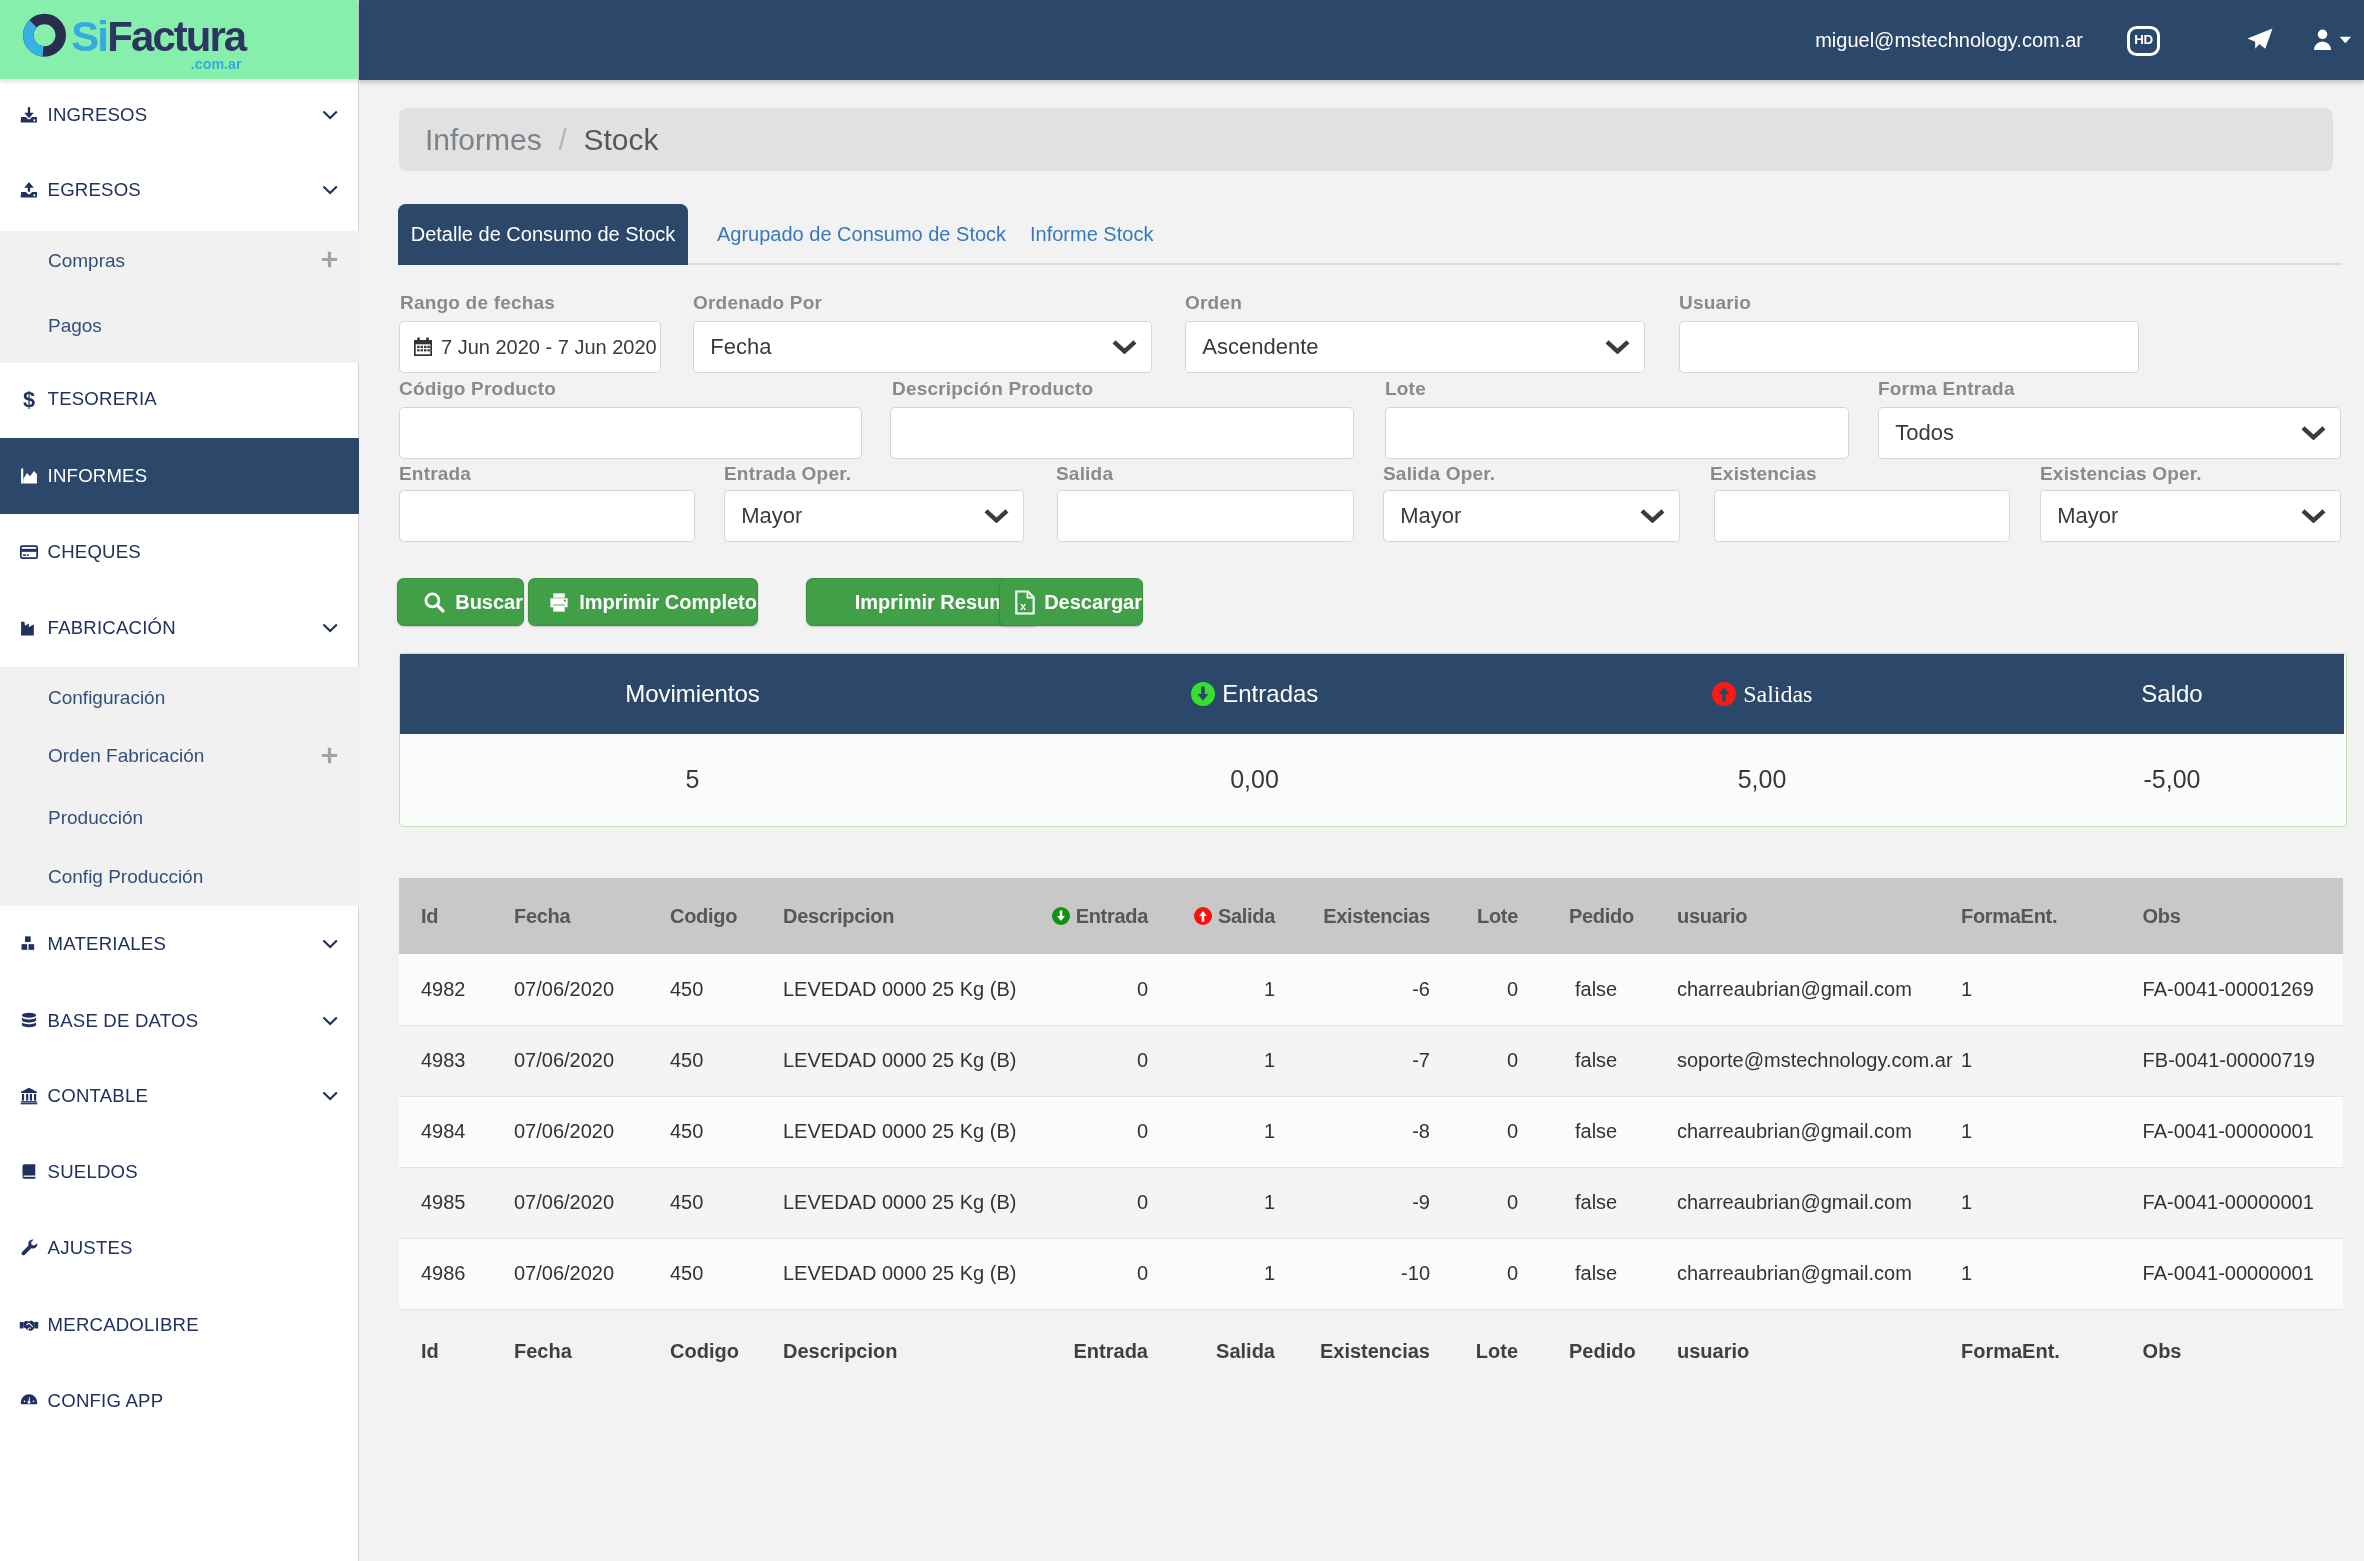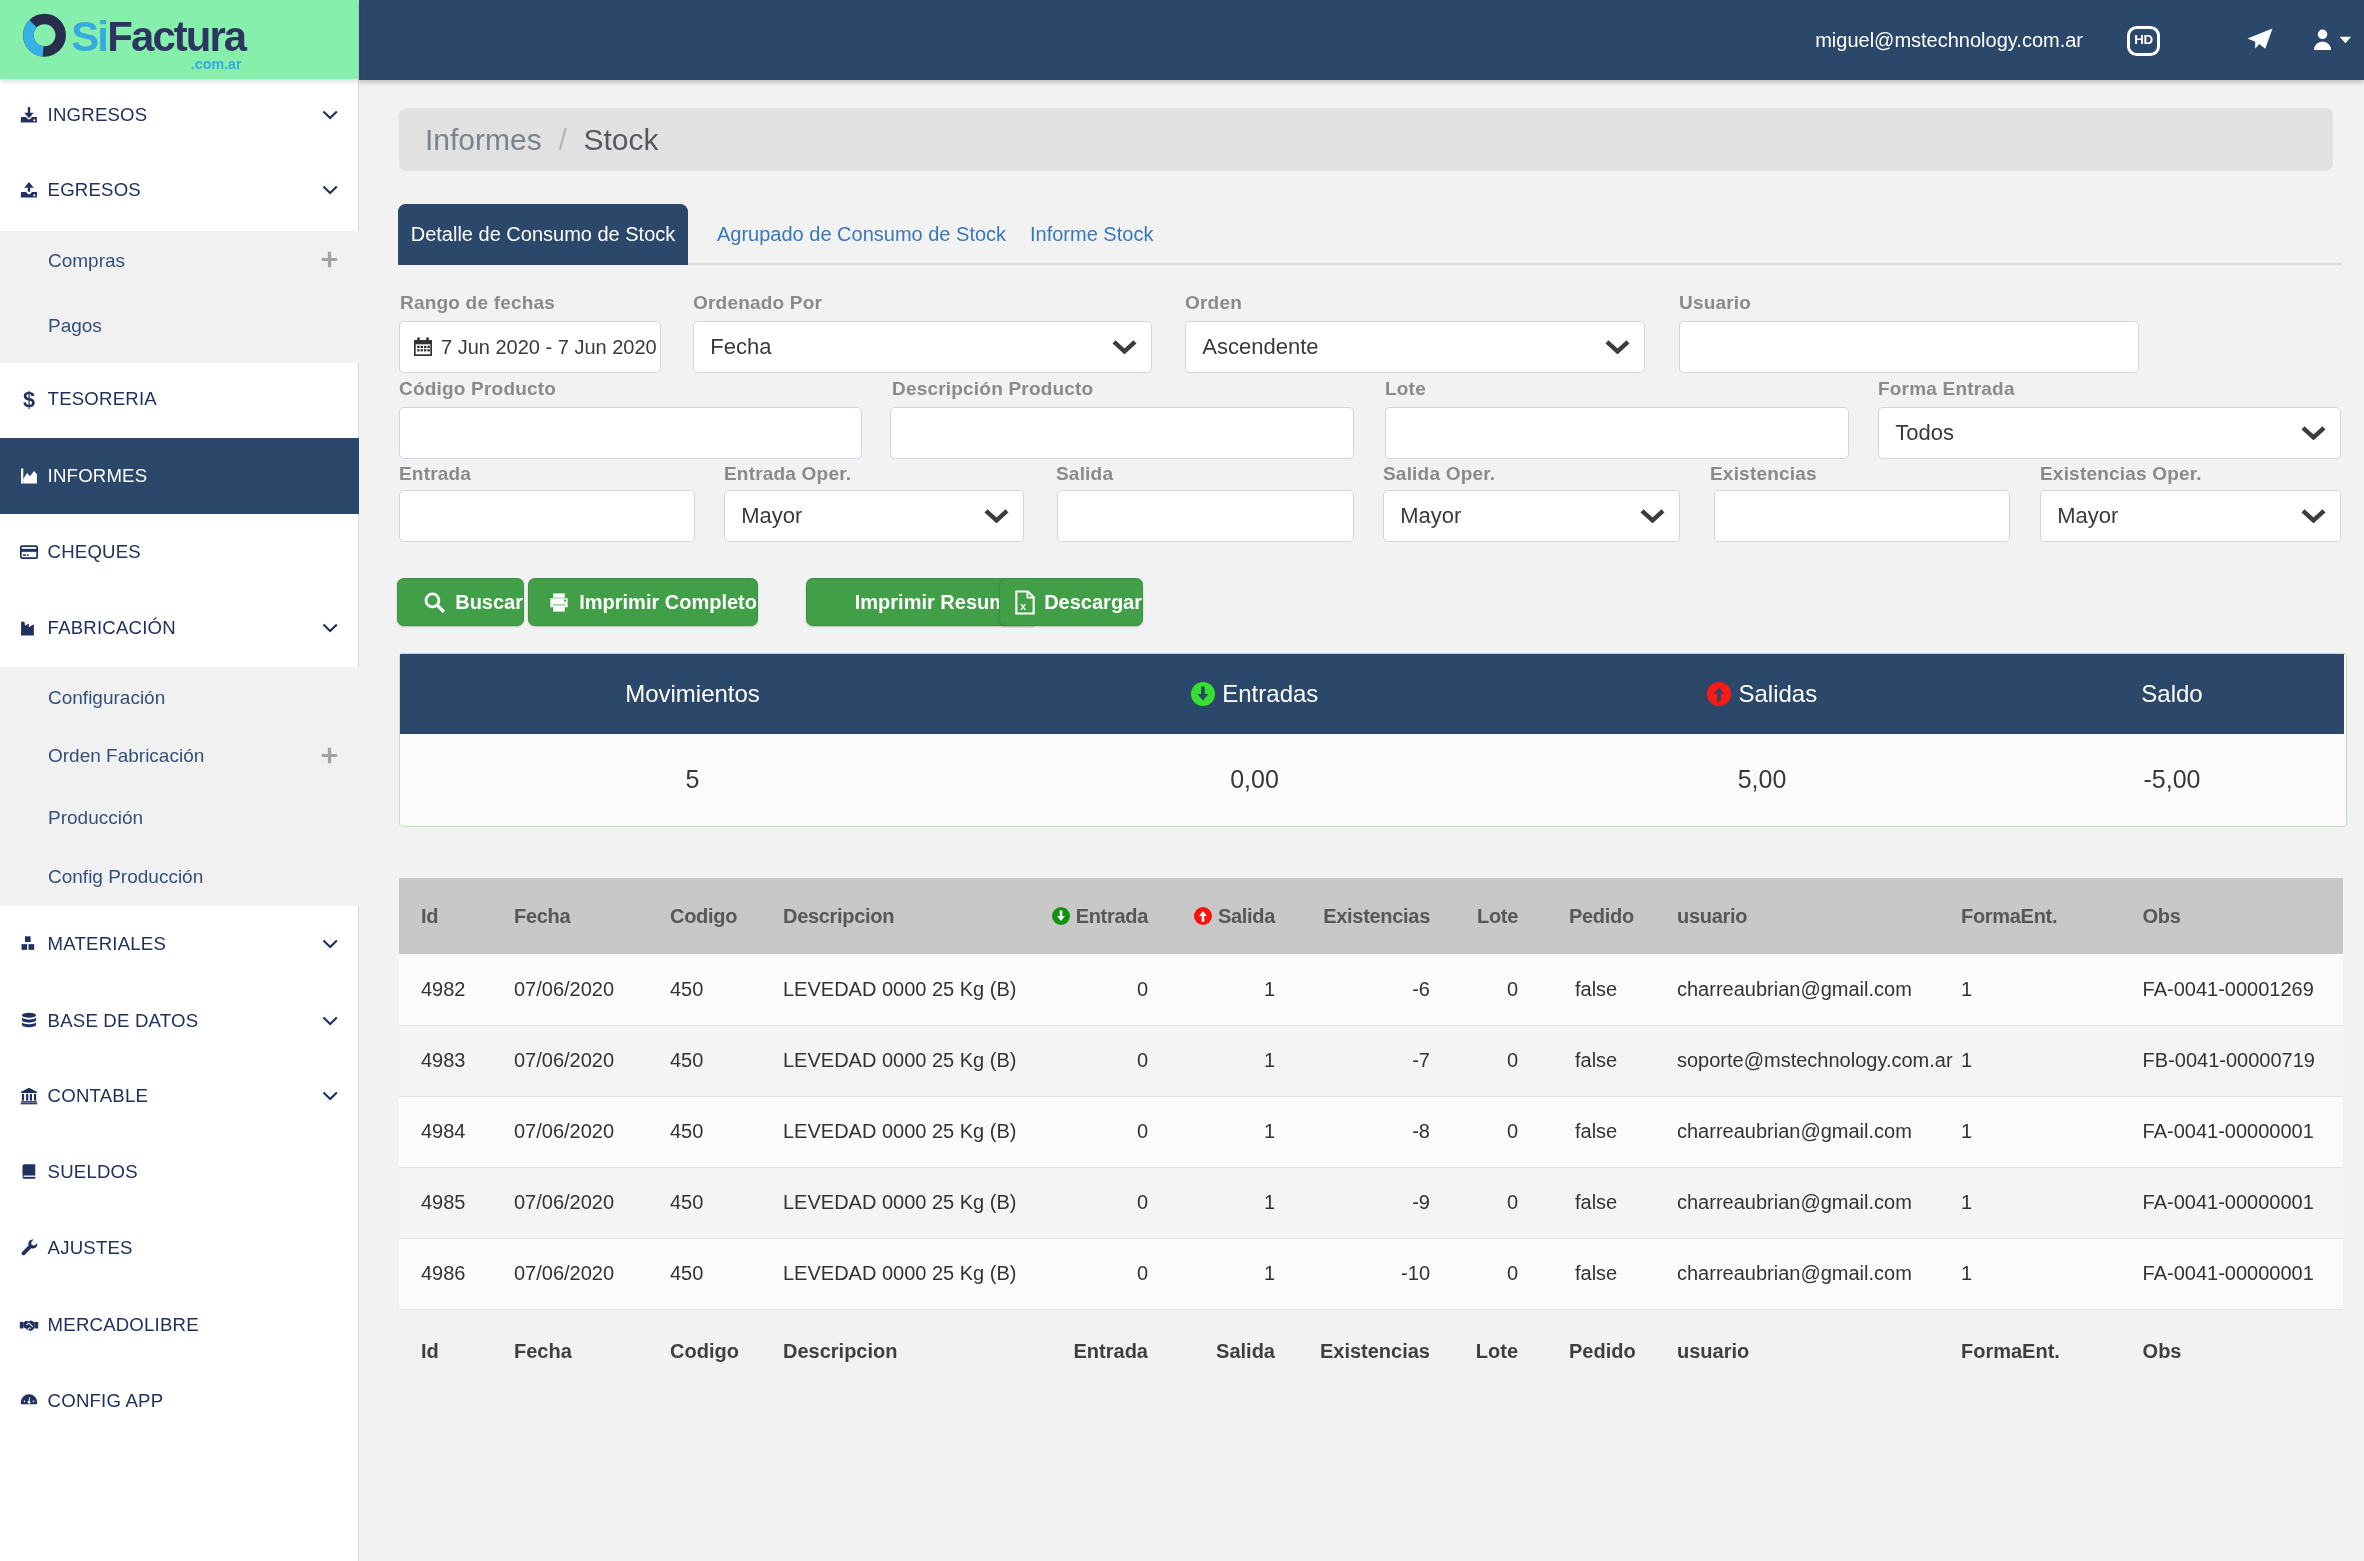--- a/index.html
+++ b/index.html
@@ -368,21 +368,21 @@
  Descargar
 </div>
 
 <div id="sumwrap">
  <div id="sumhead">
   <div class="c" style="width:585px;">Movimientos</div>
   <div class="c" style="width:539px;"><svg width="24" height="24" viewBox="0 0 24 24" style="margin-right:7.6px;">
           <circle cx="12" cy="12" r="12" fill="#36e02e"></circle>
           <path d="M10.2 4.5h3.6V12h3.6L12 18.8 6.6 12h3.6z" fill="#2b4769"></path>
         </svg>Entradas</div>
-  <div class="c" style="width:476px;"><svg width="24" height="24" viewBox="0 0 24 24" style="margin-right:7.6px;">
+  <div class="c" style="width:476px;font-family:Liberation Serif, serif;"><svg width="24" height="24" viewBox="0 0 24 24" style="margin-right:7.6px;">
           <circle cx="12" cy="12" r="12" fill="#fb1a14"></circle>
           <path d="M10.2 19.5h3.6V12h3.6L12 5.2 6.6 12h3.6z" fill="#2b4769"></path>
         </svg>Salidas</div>
   <div class="c" style="width:344px;">Saldo</div>
  </div>
  <div id="sumvals">
   <div class="c" style="left:0;width:585px;">5</div>
   <div class="c" style="left:585px;width:539px;">0,00</div>
   <div class="c" style="left:1124px;width:476px;">5,00</div>
   <div class="c" style="left:1600px;width:344px;">-5,00</div>

